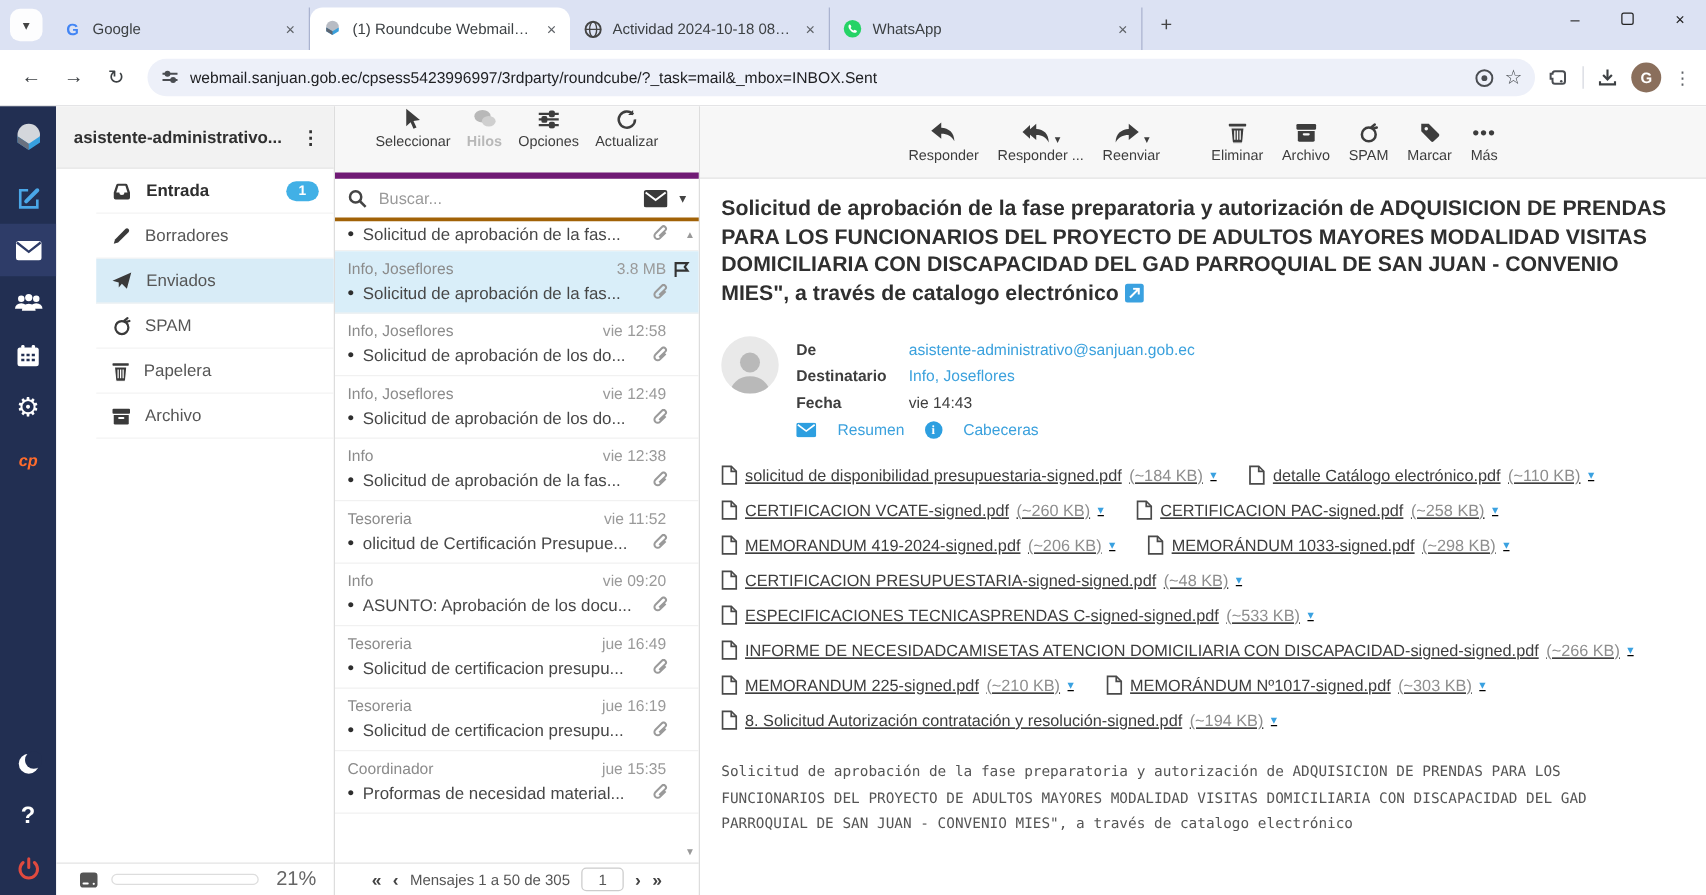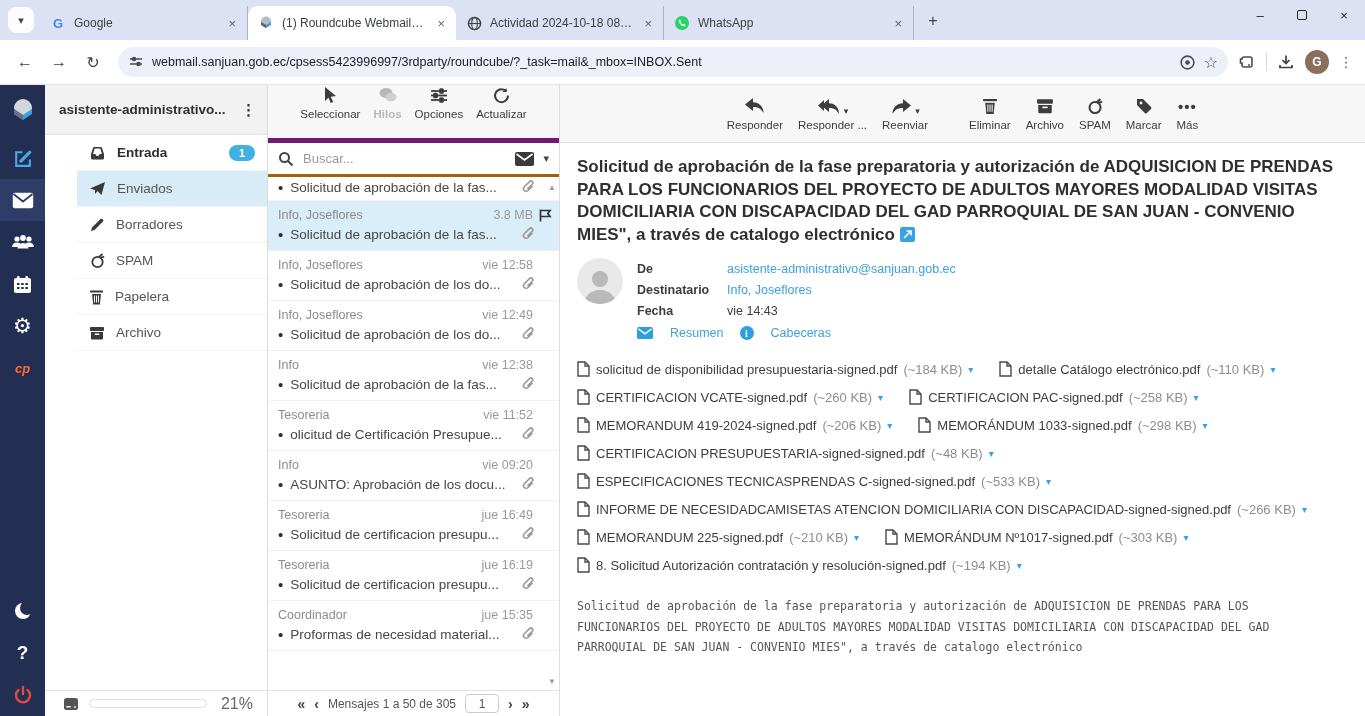--- a/index.html
+++ b/index.html
@@ -93,31 +93,31 @@
   .pager .pagebox { width:34px; height:19px; border:1px solid #ccc; border-radius:4px; display:flex; align-items:center; justify-content:center; background:#fff; }
 
   
   .msgpane { flex:1; display:flex; flex-direction:column; background:#fff; overflow:hidden; }
   .msg-toolbar { height:58px; background:#f7f7f7; border-bottom:1px solid #e3e3e3; display:flex; align-items:center; justify-content:center; gap:15px; }
   .msg-toolbar .gap-before { margin-left:26px; }
   .msg-body-area { flex:1; padding:13px 16px 0 17px; overflow:hidden; }
   .subject { font-size:17px; font-weight:bold; color:#2f2f2f; line-height:1.33; max-width:790px; }
   .ext-link { display:inline-block; width:15px; height:15px; background:#3aa1e0; border-radius:2px; vertical-align:-2px; margin-left:5px; position:relative; cursor:pointer; }
   .ext-link svg { position:absolute; inset:0; margin:auto; }
-  .headers { display:flex; gap:14px; margin-top:12px; }
+  .headers { display:flex; gap:14px; margin-top:23px; }
   .avatar-circle { width:46px; height:46px; border-radius:50%; background:#e9e9e9; overflow:hidden; display:flex; align-items:flex-end; justify-content:center; flex:0 0 46px; }
   .hdr-grid { font-size:12.5px; }
   .hdr-row { display:flex; height:21px; align-items:center; }
   .hdr-label { width:90px; font-weight:bold; color:#3e3e3e; }
   .hdr-link { color:#3ba1dd; cursor:pointer; }
   .hdr-plain { color:#3e3e3e; }
   .hdr-actions { display:flex; align-items:center; gap:16px; margin-top:5px; }
   .hdr-action { display:flex; align-items:center; gap:17px; color:#3ba1dd; font-size:12.5px; cursor:pointer; }
   .info-i { width:14px; height:14px; border-radius:50%; background:#2d9fe0; color:#fff; font-size:10px; font-weight:bold; display:flex; align-items:center; justify-content:center; font-family:"Liberation Serif", serif; }
-  .attachments { margin-top:15px; }
+  .attachments { margin-top:15px;text-decoration:underline; }
   .att-line { display:flex; align-items:center; gap:26px; height:28px; }
   .att { display:flex; align-items:center; gap:6px; cursor:pointer; }
   .att .aname { font-size:13px; color:#3d3d3d; white-space:nowrap; }
   .att .asize { font-size:13px; color:#8d8d8d; white-space:nowrap; }
   .att .acaret { color:#3aa1e0; font-size:10px; }
   .pdf-ic { color:#4a4a4a; }
   .mono-body { margin-top:17px; font-family:"DejaVu Sans Mono", monospace; font-size:11.5px; color:#555; line-height:1.75; }
 </style>
 </head>
 <body>
@@ -312,35 +312,35 @@
     <div class="folder-list">
       <div class="folder bold">
         <span class="ficon">
           <svg width="17" height="14" viewBox="0 0 17 14" fill="#3a3a3a">
               <path d="M2 8 L4 2 a1.5 1.5 0 0 1 1.4 -1 h6.2 a1.5 1.5 0 0 1 1.4 1 L15 8 v4 a1.5 1.5 0 0 1 -1.5 1.5 h-10 A1.5 1.5 0 0 1 2 12 Z M4 8 h2.5 a2 2 0 0 0 4 0 H13 L11.3 2.6 H5.7 Z"></path>
             </svg>
         </span>
         <span>Entrada</span>
         <span class="badge">1</span>
       </div>
+      <div class="folder">
+        <span class="ficon">
+          <svg width="16" height="16" viewBox="0 0 16 16" fill="#3a3a3a">
+              <path d="M2 14 L3 10.5 L11.5 2 a1.8 1.8 0 0 1 2.5 2.5 L5.5 13 Z"></path>
+            </svg>
+        </span>
+        <span>Borradores</span>
+      </div>
       <div class="folder selected">
         <span class="ficon">
           <svg width="17" height="15" viewBox="0 0 17 15" fill="#3a3a3a">
               <path d="M1 7.5 L16 1 L12.5 14 L8.5 10 L6 13 L6 9 Z"></path>
             </svg>
         </span>
         <span>Enviados</span>
-      </div>
-      <div class="folder">
-        <span class="ficon">
-          <svg width="16" height="16" viewBox="0 0 16 16" fill="#3a3a3a">
-              <path d="M2 14 L3 10.5 L11.5 2 a1.8 1.8 0 0 1 2.5 2.5 L5.5 13 Z"></path>
-            </svg>
-        </span>
-        <span>Borradores</span>
       </div>
       <div class="folder">
         <span class="ficon">
           <svg width="16" height="16" viewBox="0 0 16 16" fill="none" stroke="#3a3a3a" stroke-width="1.8">
               <circle cx="8.5" cy="9" r="5.2"></circle>
               <path d="M10.5 3.5 L13 1.5" stroke-linecap="round"></path>
               <path d="M12 4.5 L14.5 3.8" stroke-linecap="round"></path>
             </svg>
         </span>
         <span>SPAM</span>

